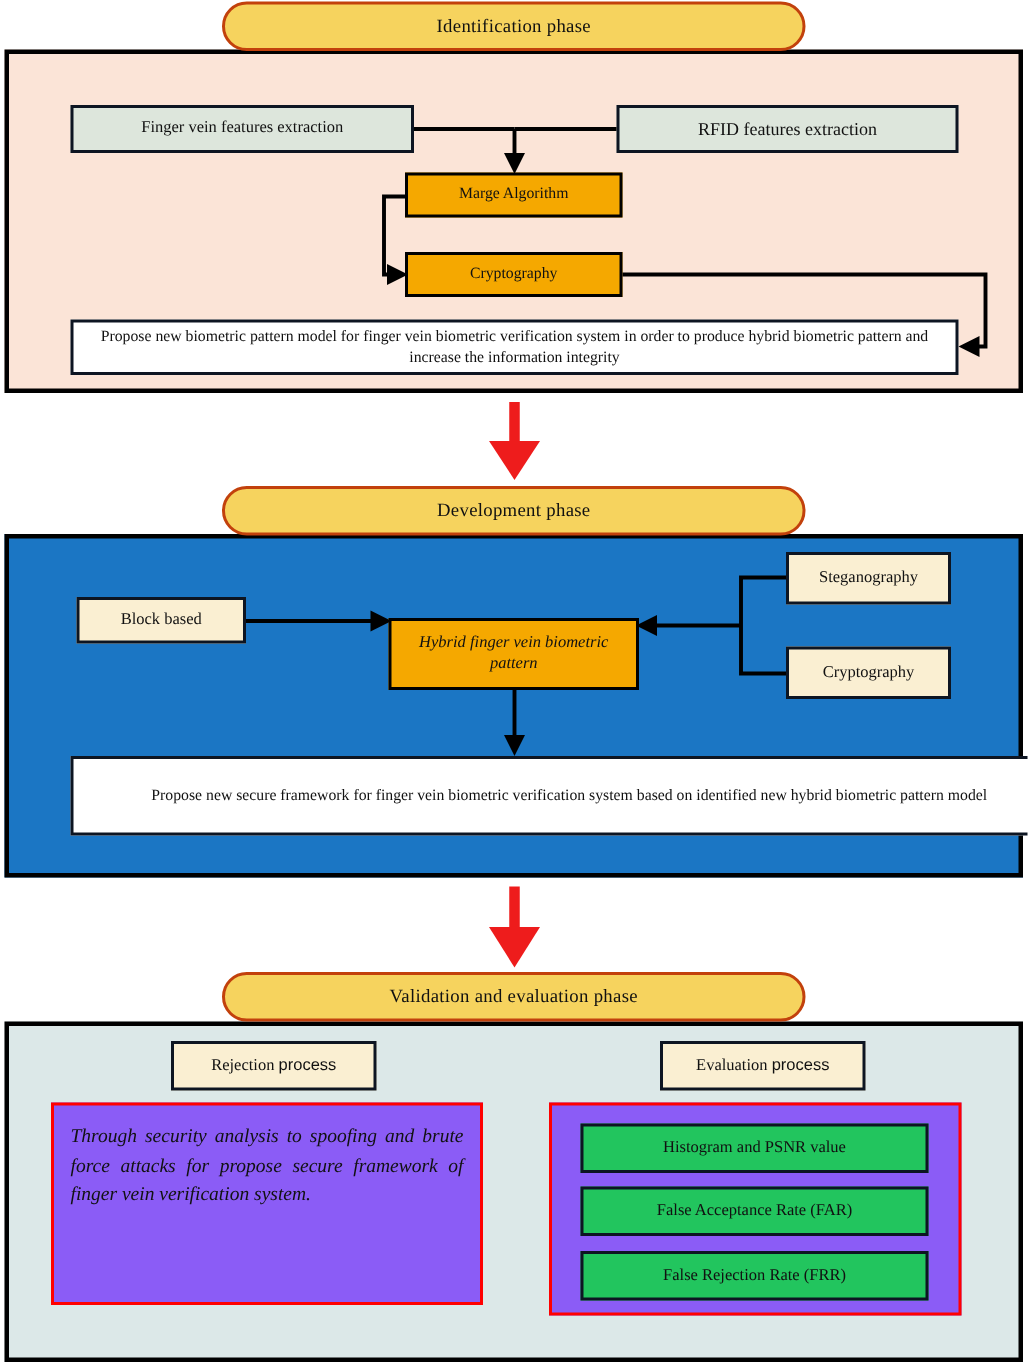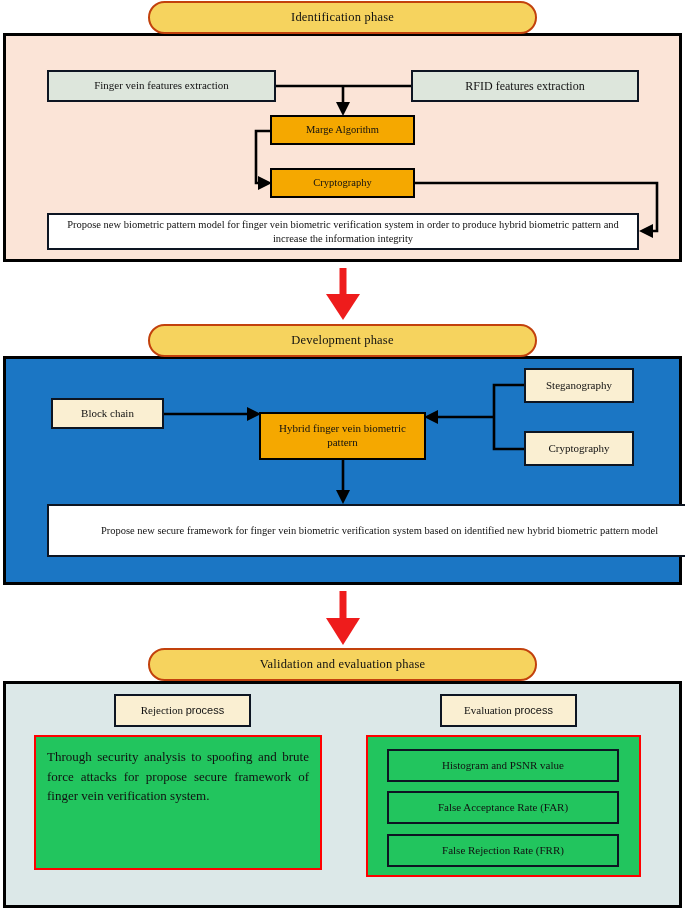--- a/index.html
+++ b/index.html
@@ -25,21 +25,21 @@
         font-size:10.5px;line-height:1.25;padding:2px 5px;}
   .node.green{background:#DDE6DC;}
   .node.orange{background:#F5A800;border-color:#000;}
   .node.cream{background:#FAEFD2;}
   .node.white{background:#ffffff;}
   .node.bluegrey{background:#22c55e;}
   .node.t12{font-size:12px;}
   .node.t11{font-size:11px;}
 
   
-  .redbox{border:2.5px solid #FF0000;background:#22c55e;z-index:4;}
+  .redbox{border:2.5px solid #FF0000;background:#8b5cf6;z-index:4;font-style:italic;}
   .justified{font-size:13px;line-height:1.5;text-align:justify;
              text-align-last:left;padding:10px 11px 0 11px;
              display:block;}
 
   
   svg.wires{position:absolute;left:0;top:0;width:685px;height:911px;
             z-index:5;pointer-events:none;overflow:visible;}
   .ln{stroke:#000;stroke-width:2.6;fill:none;}
   .hd{fill:#000;}
   .redln{stroke:#EE1C1C;stroke-width:7;fill:none;}
@@ -77,24 +77,24 @@
     <span>Propose new biometric pattern model for finger vein biometric verification system in order to produce hybrid biometric pattern and increase the information integrity</span>
   </div>
 
   <div class="abs pill" style="left:148px;top:324px;width:389px;height:33px;">
     <span>Development phase</span>
   </div>
 
   <div class="abs panel panel-2" style="left:3px;top:356px;width:679px;height:229px;"></div>
 
   <div class="abs node cream t11" style="left:51px;top:398px;width:113px;height:31px;">
-    <span>Block chain</span>
+    <span>Block based</span>
   </div>
 
-  <div class="abs node orange t11" style="left:259px;top:412px;width:167px;height:48px;">
+  <div class="abs node orange t11" style="left:259px;top:412px;width:167px;height:48px;font-style:italic;">
     <span>Hybrid finger vein biometric pattern</span>
   </div>
 
   <div class="abs node cream t11" style="left:524px;top:368px;width:110px;height:35px;">
     <span>Steganography</span>
   </div>
 
   <div class="abs node cream t11" style="left:524px;top:431px;width:110px;height:35px;">
     <span>Cryptography</span>
   </div>

